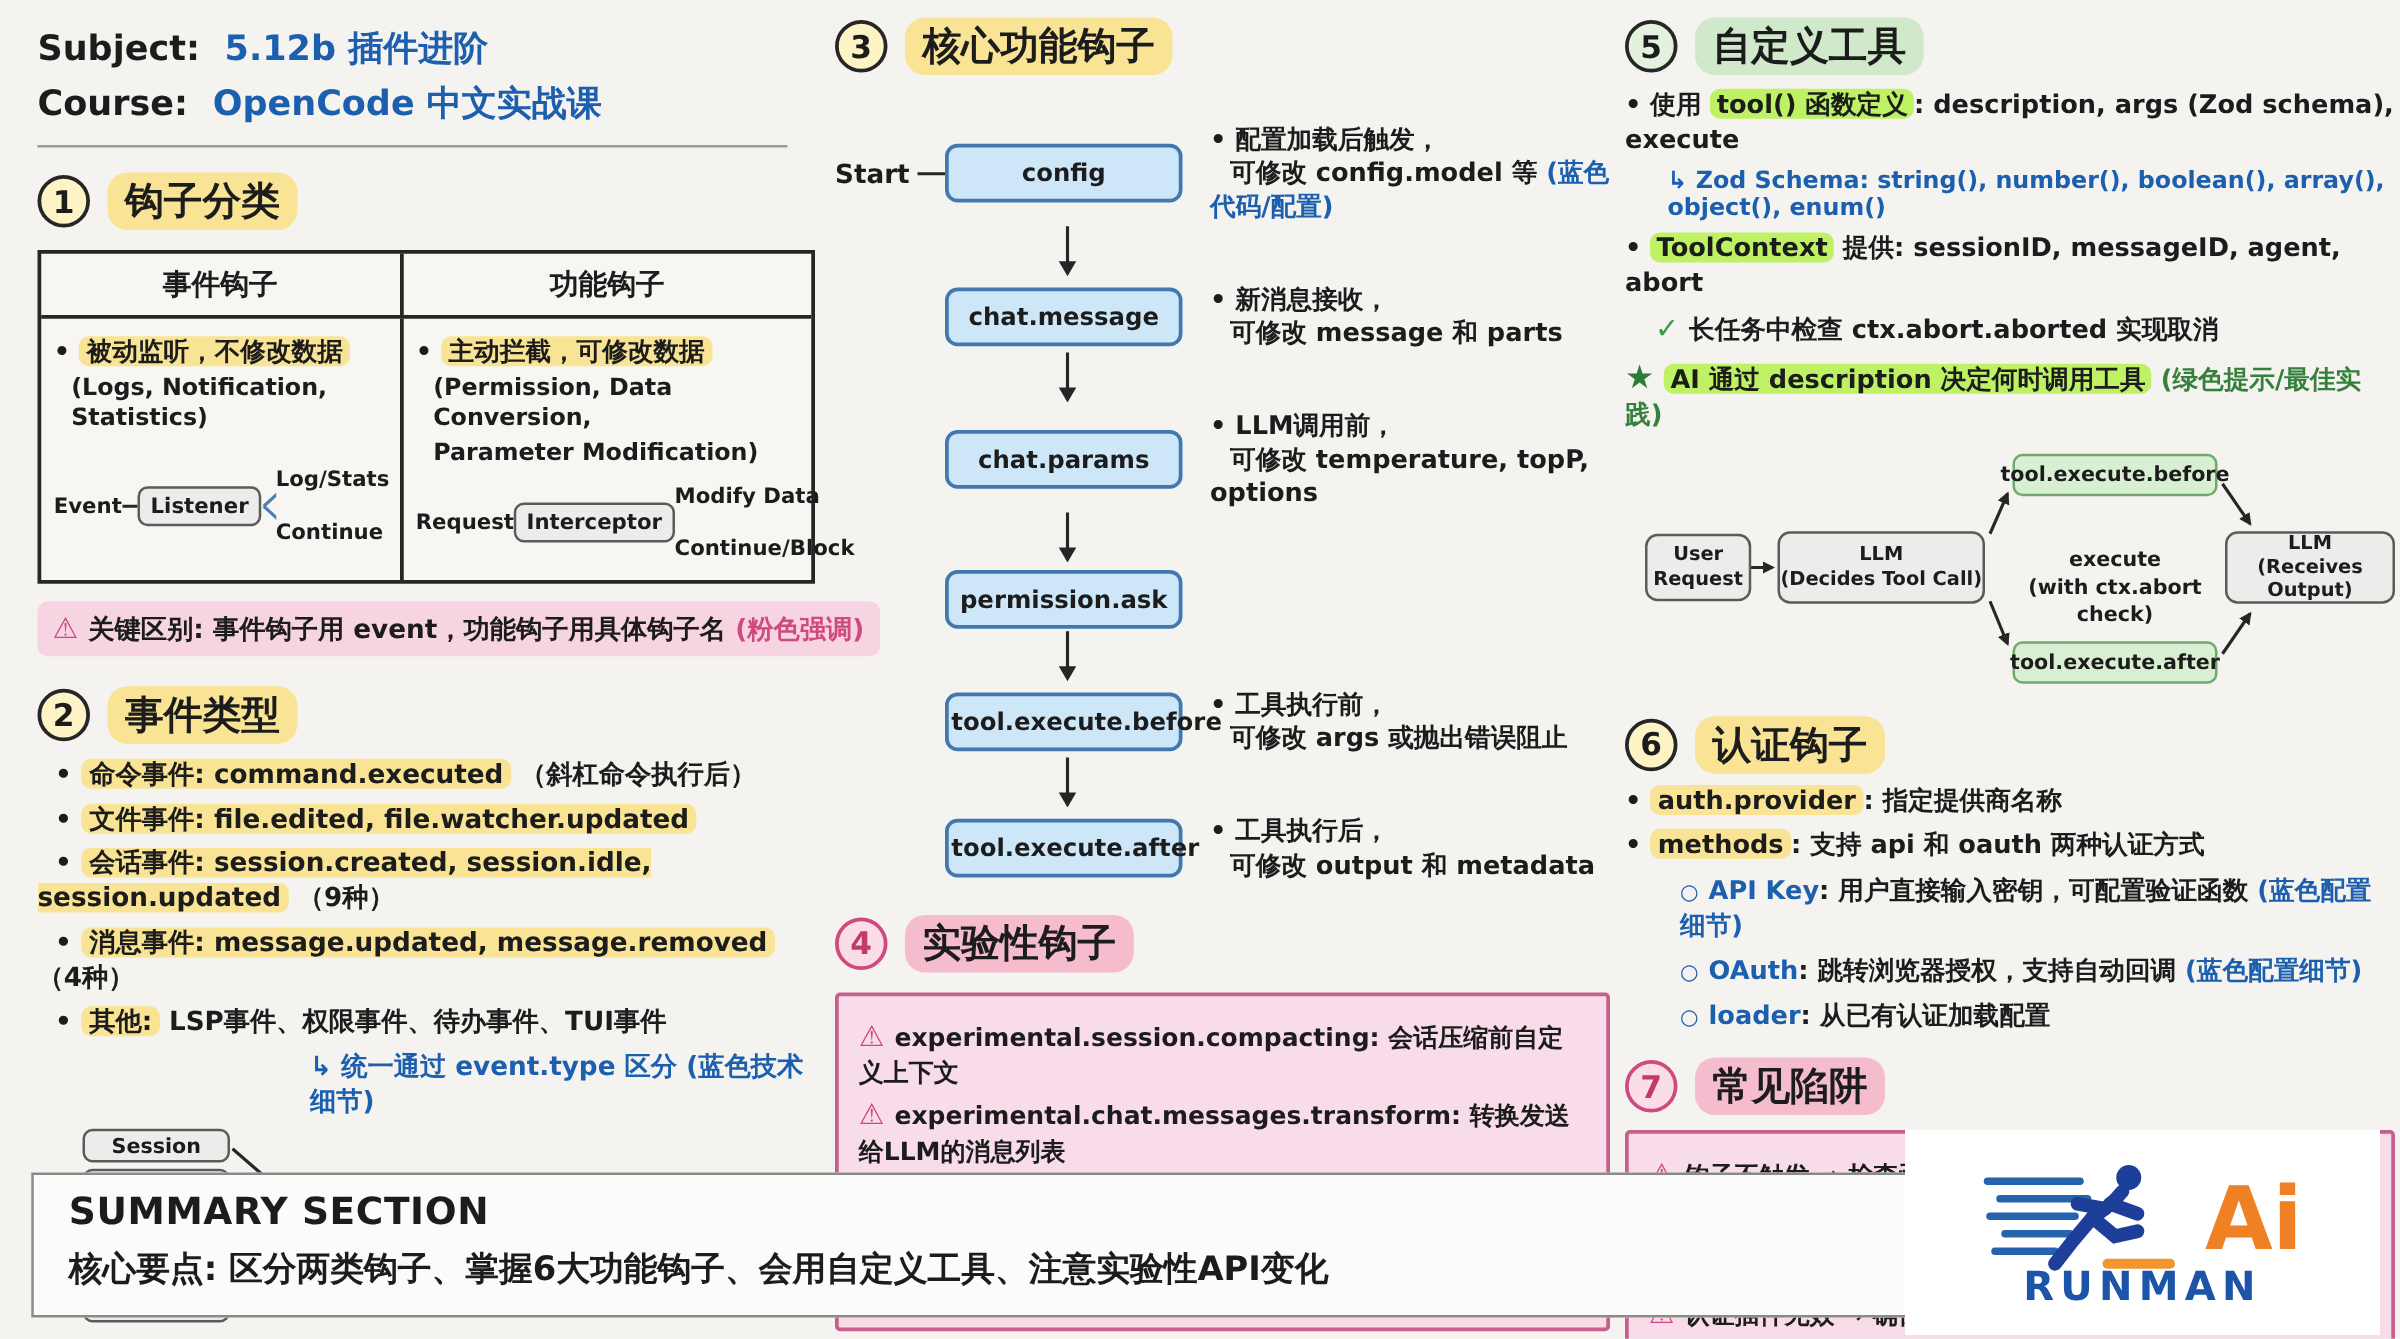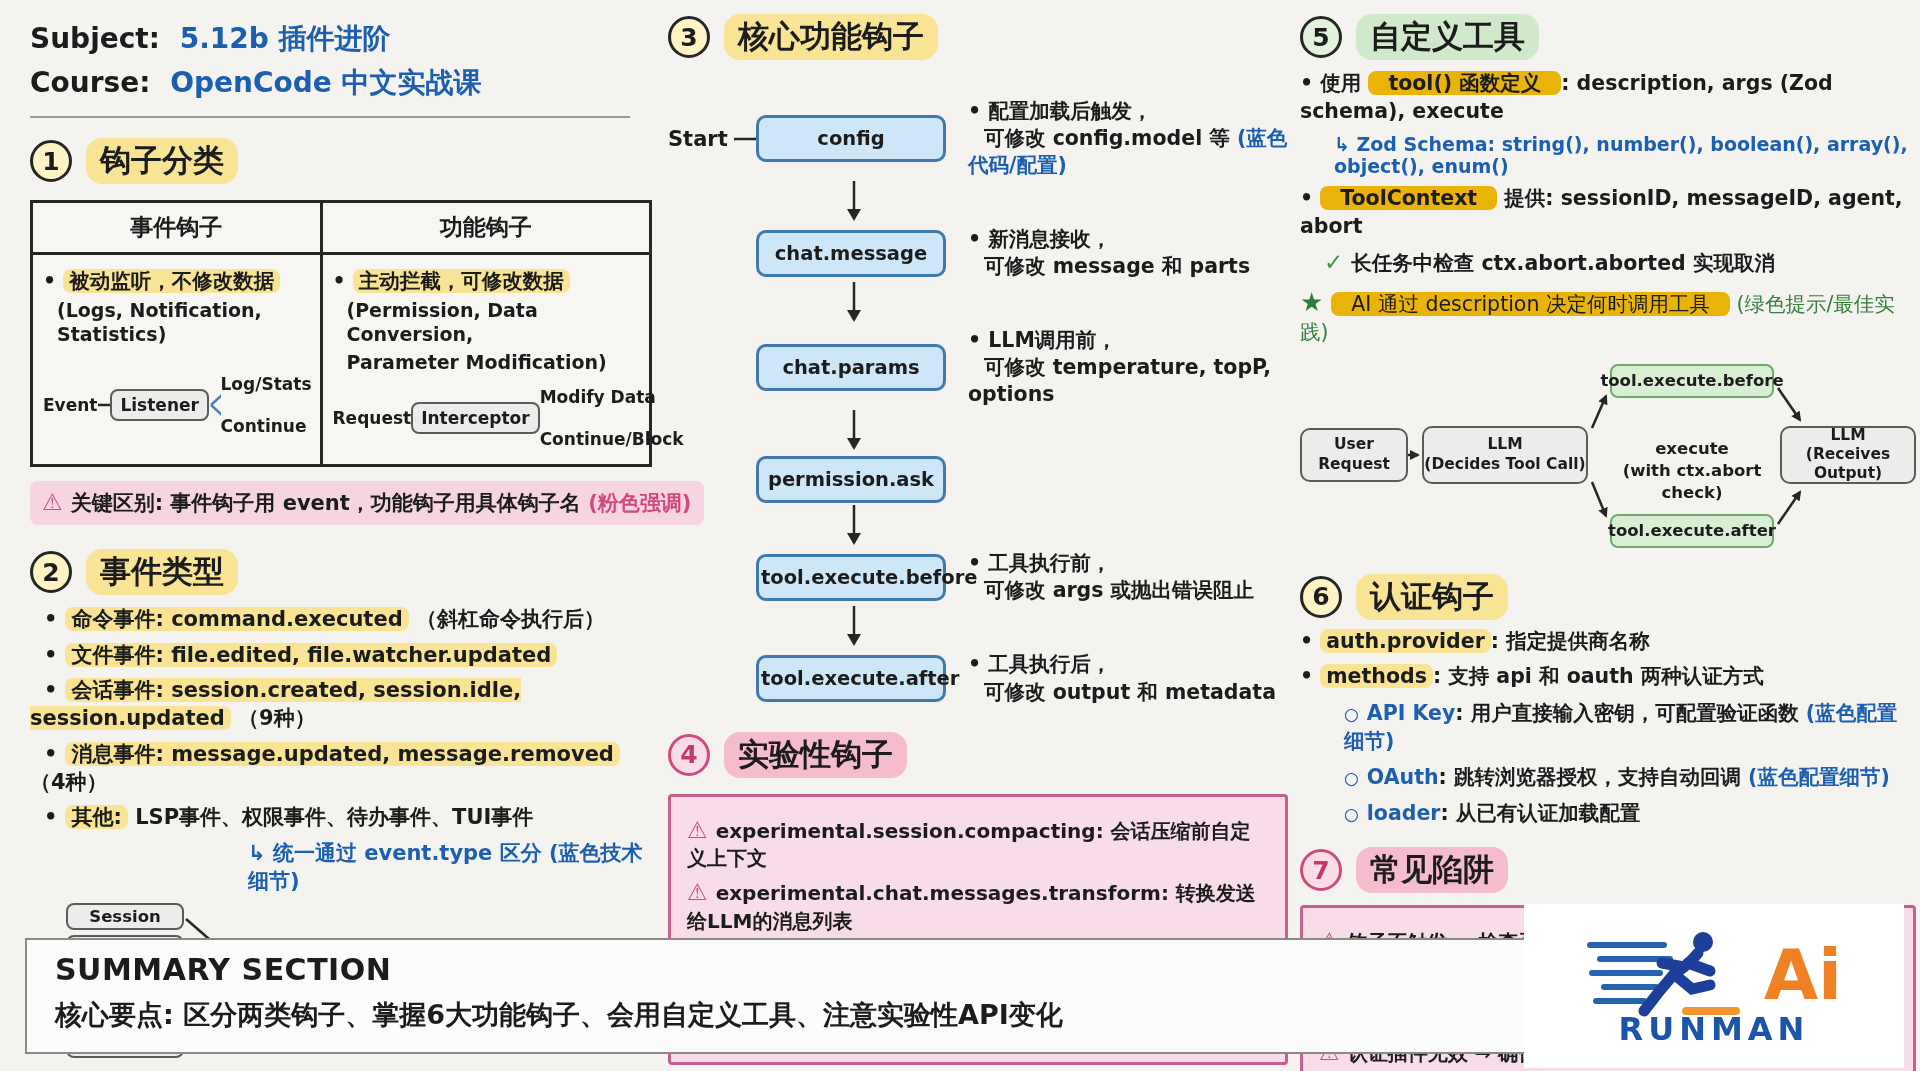--- a/index.html
+++ b/index.html
@@ -15,21 +15,21 @@
   .hdr-rule{border:none;border-top:2px solid #9a9a9a;margin:14px 0 0 0;width:600px;}
   
   .sec-title{display:flex;align-items:center;gap:14px;font-size:31px;font-weight:bold;}
   .numcircle{flex:0 0 auto;width:42px;height:42px;border-radius:50%;border:3px solid #262626;display:flex;align-items:center;justify-content:center;font-size:25px;font-weight:bold;box-sizing:border-box;background:#fdf3c4;}
   .nc-pink{border-color:#cf4a7d;color:#c23b64;background:#fbdde8;}
   .nc-green{background:#e2f2dd;}
   .hl-y{background:#f8e494;padding:2px 14px;border-radius:16px;}
   .hl-p{background:#f5bccd;padding:2px 14px;border-radius:16px;}
   .hl-g{background:#cfe9ca;padding:2px 14px;border-radius:16px;}
   .ihl-y{background:#f8e494;border-radius:8px;padding:0 6px;}
-  .ihl-g{background:#eab308;border-radius:8px;padding:0 20px;}
+  .ihl-g{background:#bef264;border-radius:8px;padding:0 5px;}
   .blue{color:#1c5fae;}
   .greent{color:#35803c;}
   .pinkt{color:#cf4a7d;}
   
   .t{border:3px solid #262626;margin-top:16px;width:622px;box-sizing:border-box;background:#f7f6f3;}
   .t-hrow{display:grid;grid-template-columns:47% 53%;border-bottom:3px solid #262626;}
   .t-brow{display:grid;grid-template-columns:47% 53%;}
   .t-h{font-size:23px;font-weight:bold;text-align:center;padding:9px 4px;}
   .t-h:first-child,.t-c:first-child{border-right:3px solid #262626;}
   .t-c{padding:12px 8px 14px 10px;}
@@ -63,21 +63,21 @@
   .fdesc{font-size:20.5px;font-weight:bold;line-height:1.32;margin-left:16px;}
   
   .pinkbox{background:#f9dce9;border:3px solid #c75f8d;border-radius:4px;padding:12px 16px;box-sizing:border-box;margin-top:16px;}
   .pb-item{font-size:20px;font-weight:bold;margin:7px 0;line-height:1.3;}
   .pb-warn{font-size:20.5px;font-weight:bold;color:#c9355f;margin-top:14px;}
   
   .s5-line{font-size:20.5px;font-weight:bold;margin:8px 0;line-height:1.35;}
   .zod{font-size:19px;font-weight:bold;color:#1c5fae;margin:2px 0 8px 34px;}
   .checkline{font-size:20.5px;font-weight:bold;margin:4px 0 10px 24px;}
   .check{color:#3a9a45;font-size:23px;margin-right:8px;}
-  .starline{font-size:20.5px;font-weight:normal;margin:10px 0 0 0;}
+  .starline{font-size:20.5px;font-weight:bold;margin:10px 0 0 0;}
   .star{color:#2f7a38;font-size:26px;margin-right:8px;}
   
   .diag5{position:relative;width:616px;height:188px;margin-top:18px;}
   .d5-box{position:absolute;background:#ececeb;border:2px solid #5b5b5b;border-radius:10px;display:flex;flex-direction:column;align-items:center;justify-content:center;font-size:15.5px;font-weight:bold;line-height:1.25;text-align:center;box-sizing:border-box;}
   .d5-green{position:absolute;background:#d9efd3;border:2px solid #71a96d;border-radius:8px;display:flex;align-items:center;justify-content:center;font-size:16.5px;font-weight:bold;box-sizing:border-box;}
   .d5-exec{position:absolute;text-align:center;font-size:16.5px;font-weight:bold;line-height:1.35;}
   
   .s6-sub{font-size:20.5px;font-weight:bold;margin:8px 0 8px 44px;}
   .s6-circ{color:#1c5fae;margin-right:8px;font-size:17px;}
   
@@ -327,21 +327,21 @@
     </div>
 
     <div class="diag5">
       <svg style="position:absolute;left:0;top:0;" width="616" height="188">
         <line x1="90" y1="91" x2="118" y2="91" stroke="#262626" stroke-width="2.5" marker-end="url(#ah)"></line>
         <line x1="292" y1="64" x2="306" y2="32" stroke="#262626" stroke-width="2.5" marker-end="url(#ah)"></line>
         <line x1="478" y1="24" x2="500" y2="56" stroke="#262626" stroke-width="2.5" marker-end="url(#ah)"></line>
         <line x1="292" y1="118" x2="306" y2="152" stroke="#262626" stroke-width="2.5" marker-end="url(#ah)"></line>
         <line x1="478" y1="160" x2="500" y2="128" stroke="#262626" stroke-width="2.5" marker-end="url(#ah)"></line>
       </svg>
-      <div class="d5-box" style="left:0;top:64px;width:108px;height:54px;">
+      <div class="d5-box" style="left:16px;top:64px;width:85px;height:54px;">
         <div>User</div>
         <div>Request</div>
       </div>
       <div class="d5-box" style="left:122px;top:62px;width:166px;height:58px;">
         <div>LLM</div>
         <div>(Decides Tool Call)</div>
       </div>
       <div class="d5-green" style="left:310px;top:0;width:164px;height:34px;">tool.execute.before</div>
       <div class="d5-exec" style="left:302px;top:74px;width:180px;">
         <div>execute</div>

